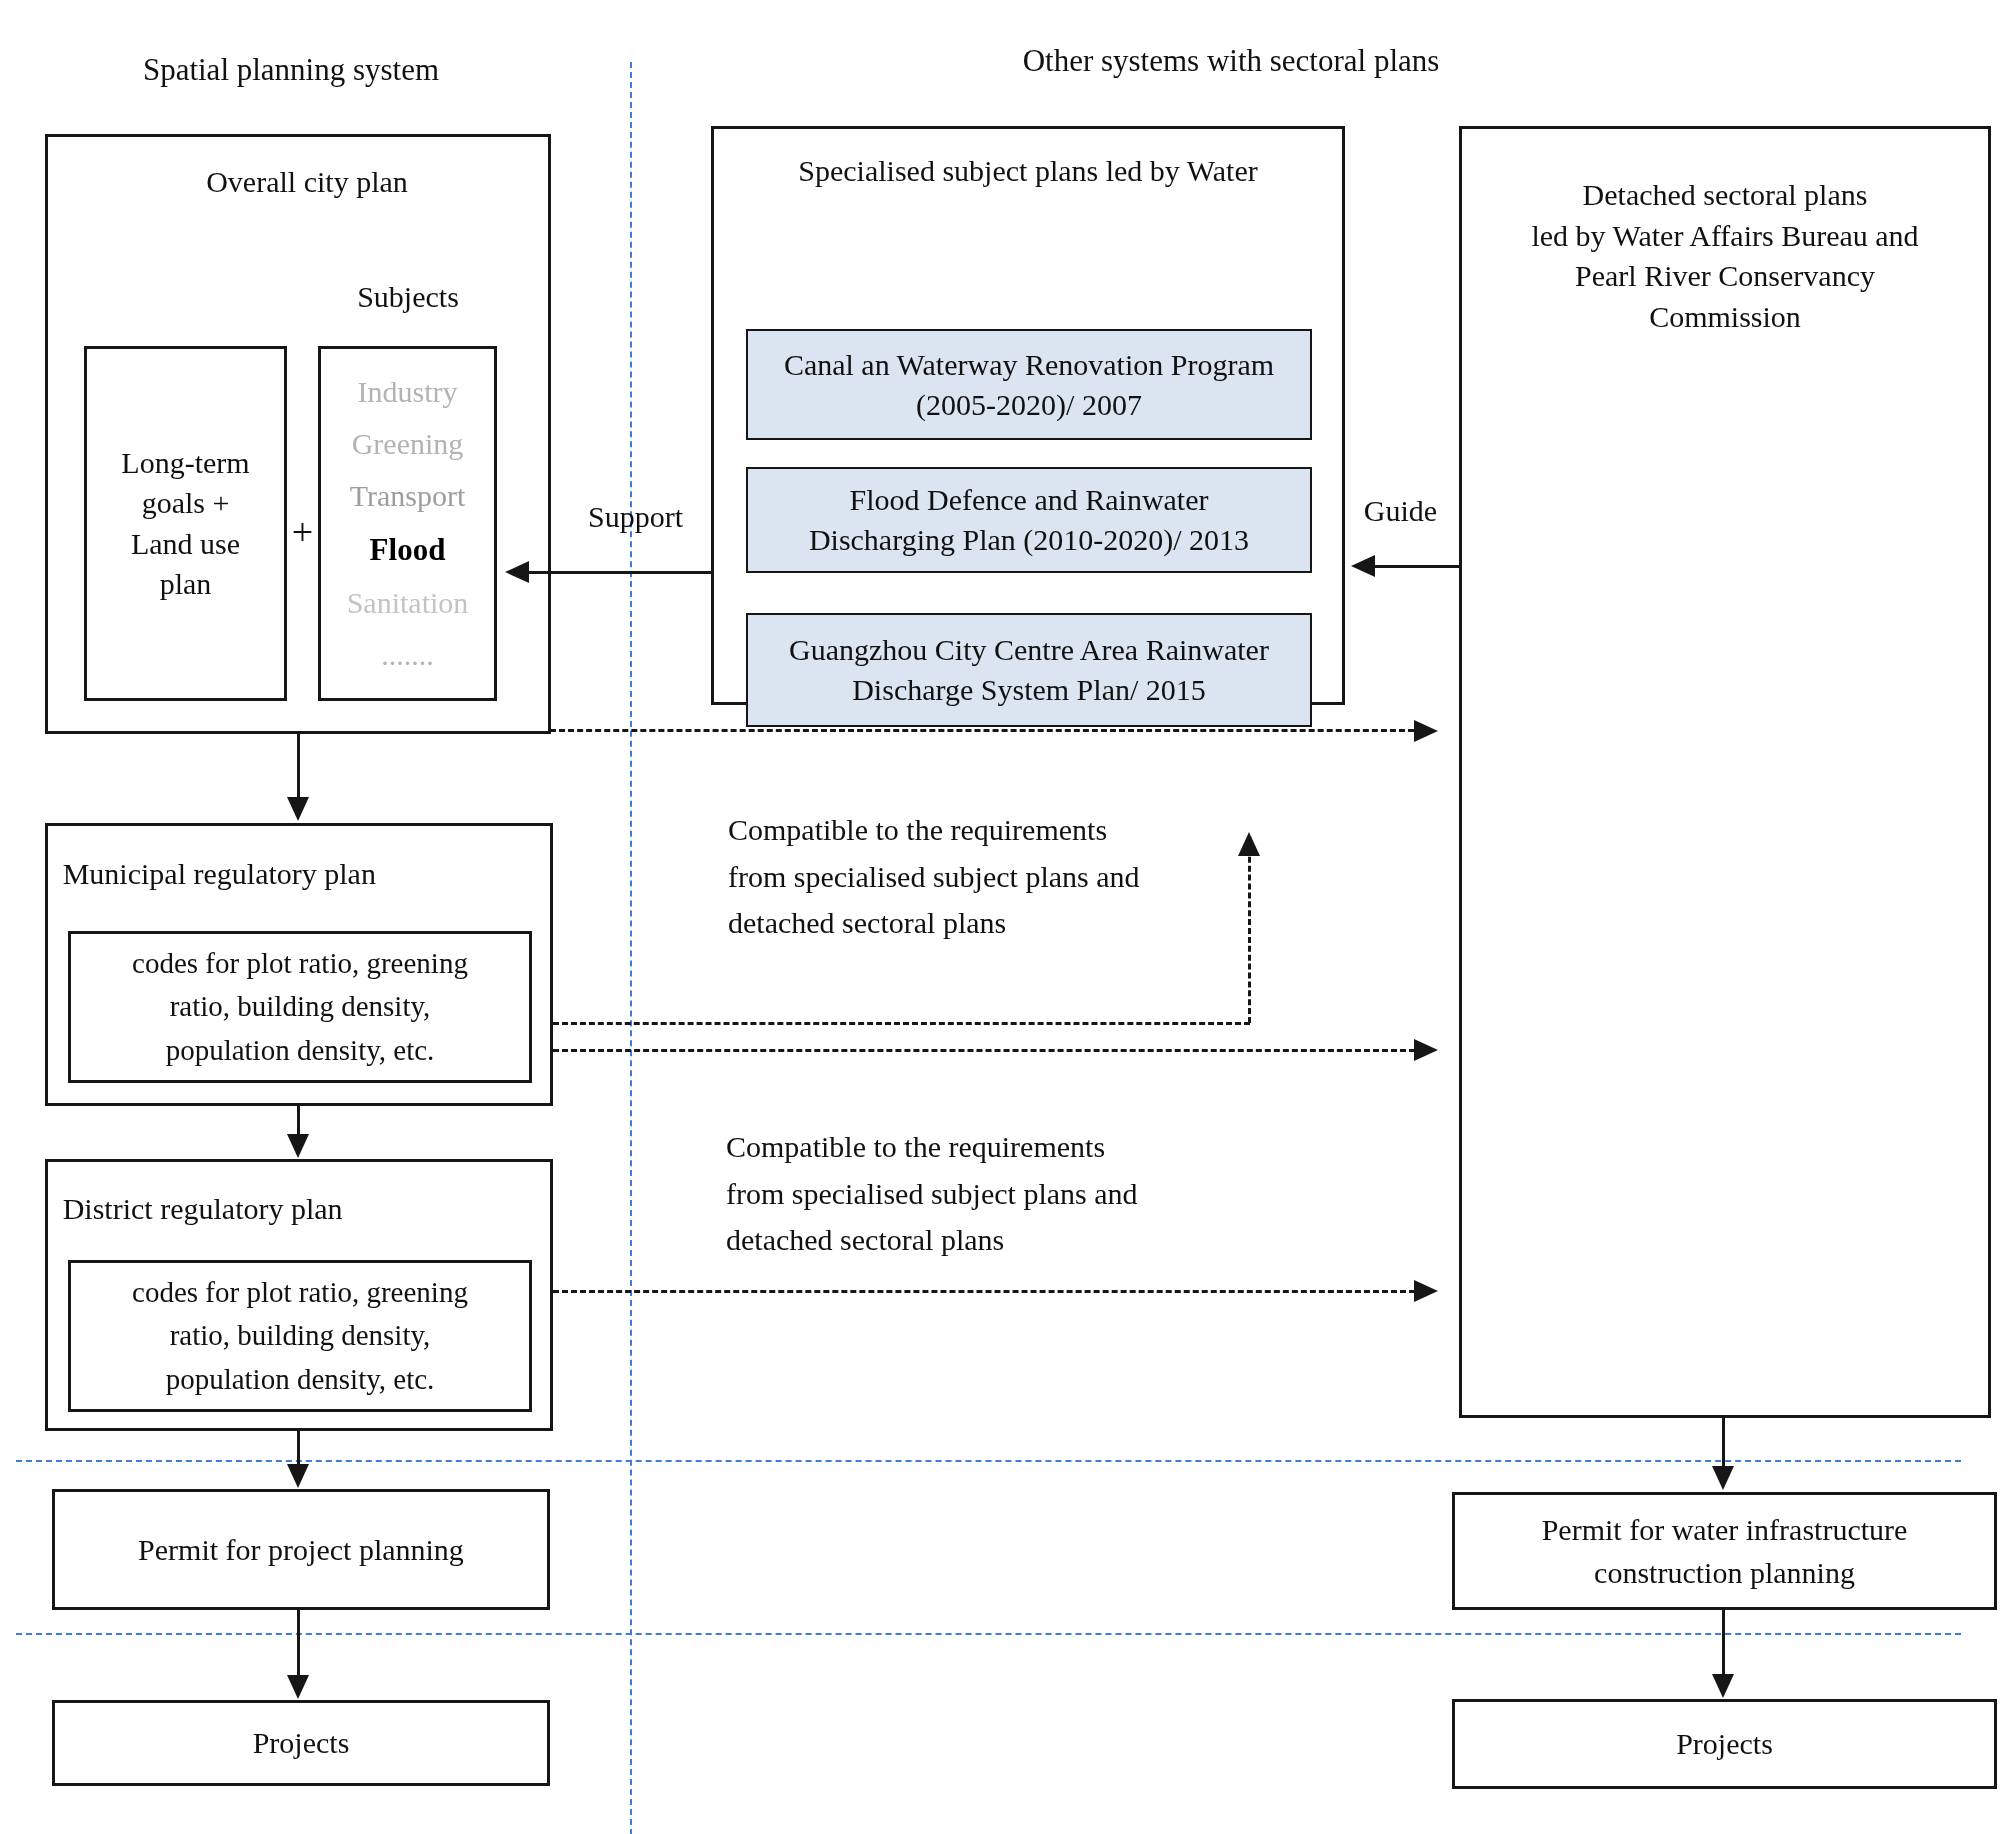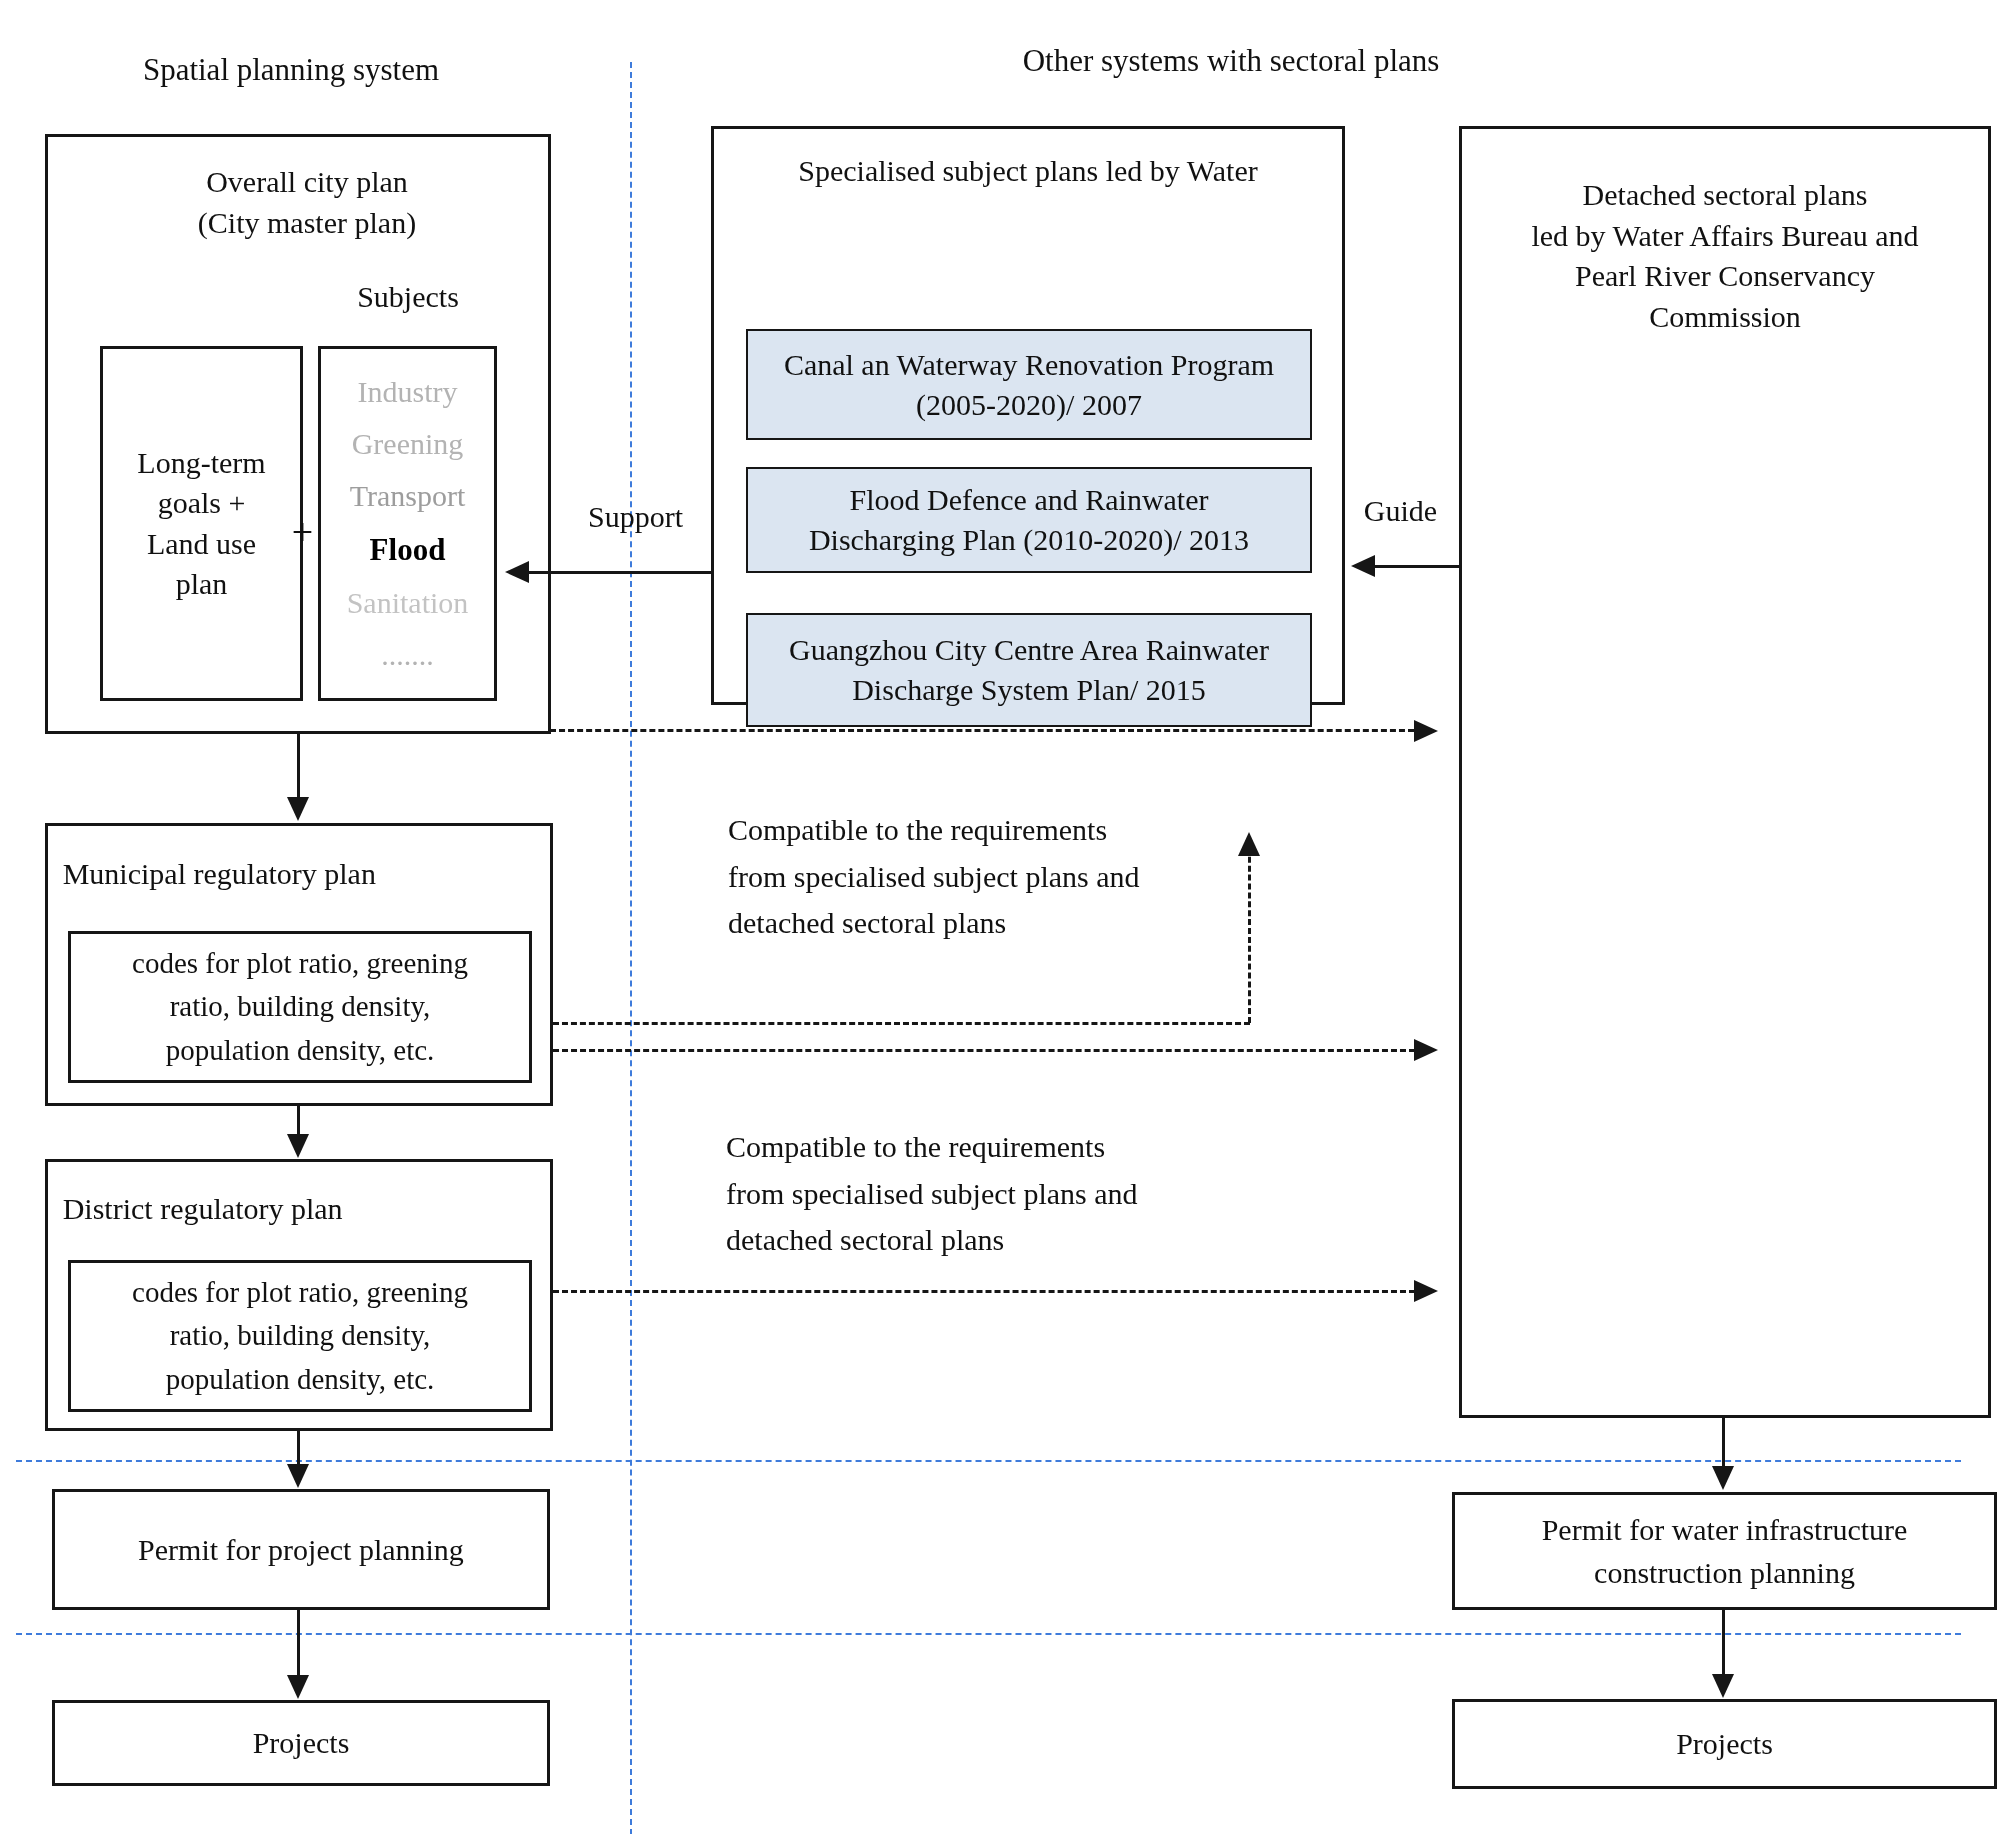--- a/index.html
+++ b/index.html
@@ -68,25 +68,24 @@
   <div class="abs hdr center" style="left:985px;top:42px;width:492px;">Other systems with sectoral plans</div>
   <div class="abs hdr center" style="left:76px;top:51px;width:430px;">Spatial planning system</div>
 
   <div class="blue-v" style="left:630px;top:62px;height:1773px;"></div>
   <div class="blue-h" style="left:15.7px;top:1460px;width:1945px;"></div>
   <div class="blue-h" style="left:15.7px;top:1633px;width:1945px;"></div>
 
   <div class="box" style="left:45px;top:134px;width:506px;height:600px;">
     <div class="abs title center" style="left:9px;top:25px;width:100%;">
       <div>Overall city plan</div>
-      <div>(City master plan)</div>
     </div>
     <div class="abs lbl center" style="left:271px;top:143px;width:178px;">Subjects</div>
 
-    <div class="box" style="left:36px;top:209px;width:203px;height:355px;border-width:3.1px;display:flex;flex-direction:column;justify-content:center;margin-left:16px;">
+    <div class="box" style="left:36px;top:209px;width:203px;height:355px;border-width:3.1px;display:flex;flex-direction:column;justify-content:center;">
       <div class="center" style="font-size:30px;line-height:1.35;">
         <div>Long-term</div>
         <div>goals +</div>
         <div>Land use</div>
         <div>plan</div>
       </div>
     </div>
 
     <div class="abs center" style="left:237px;top:373px;width:35px;font-size:38px;">+</div>
 

